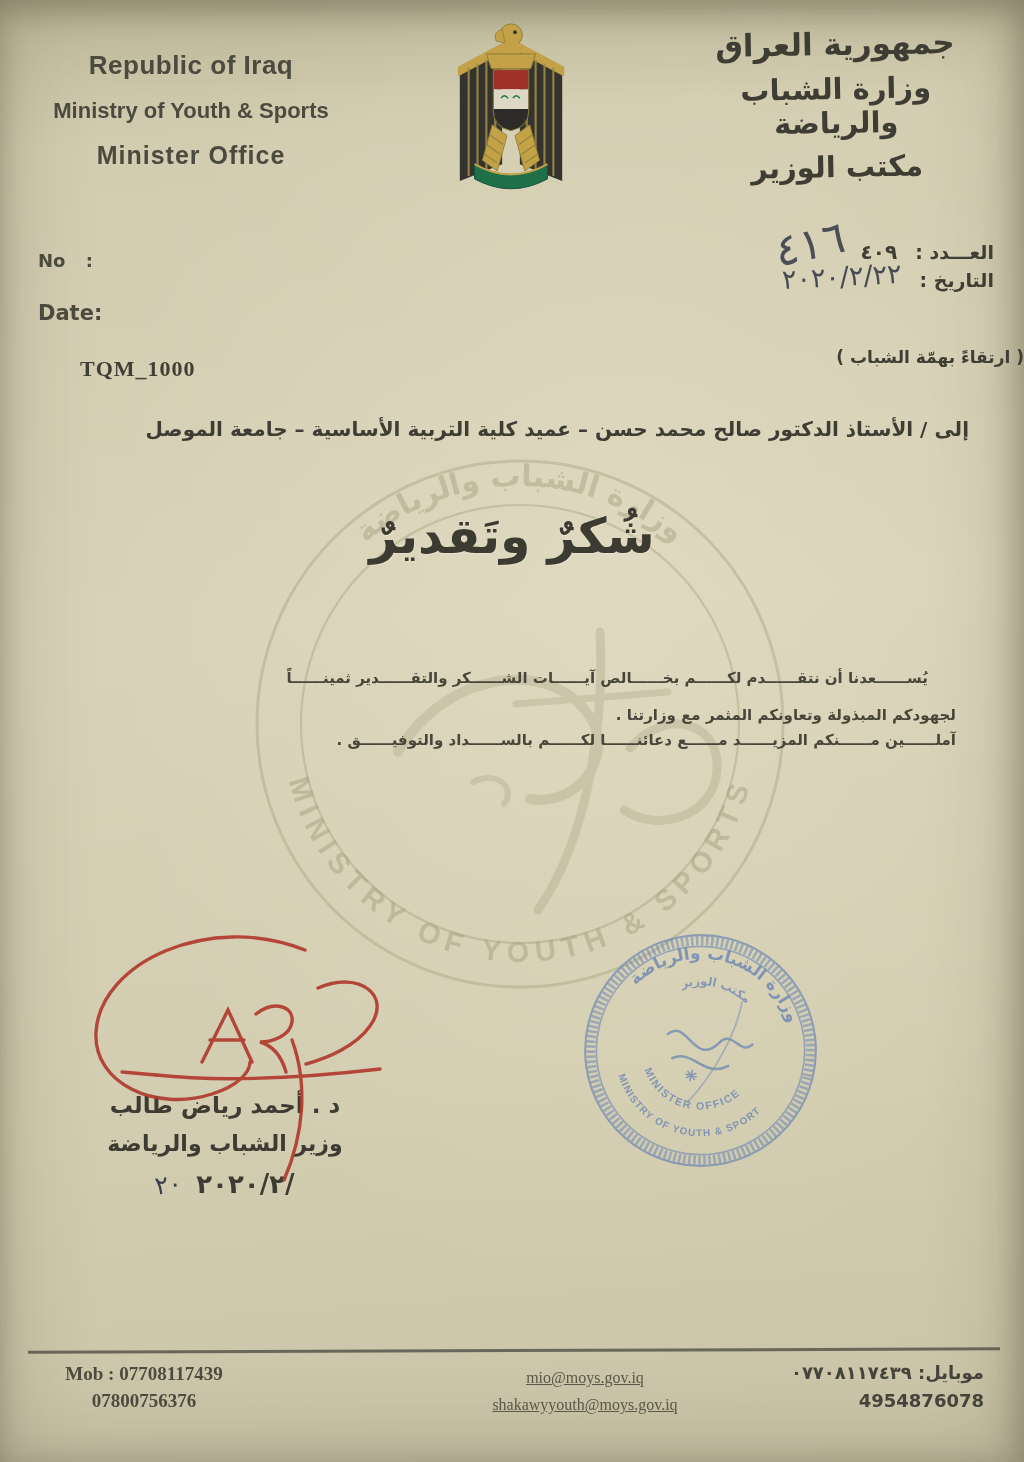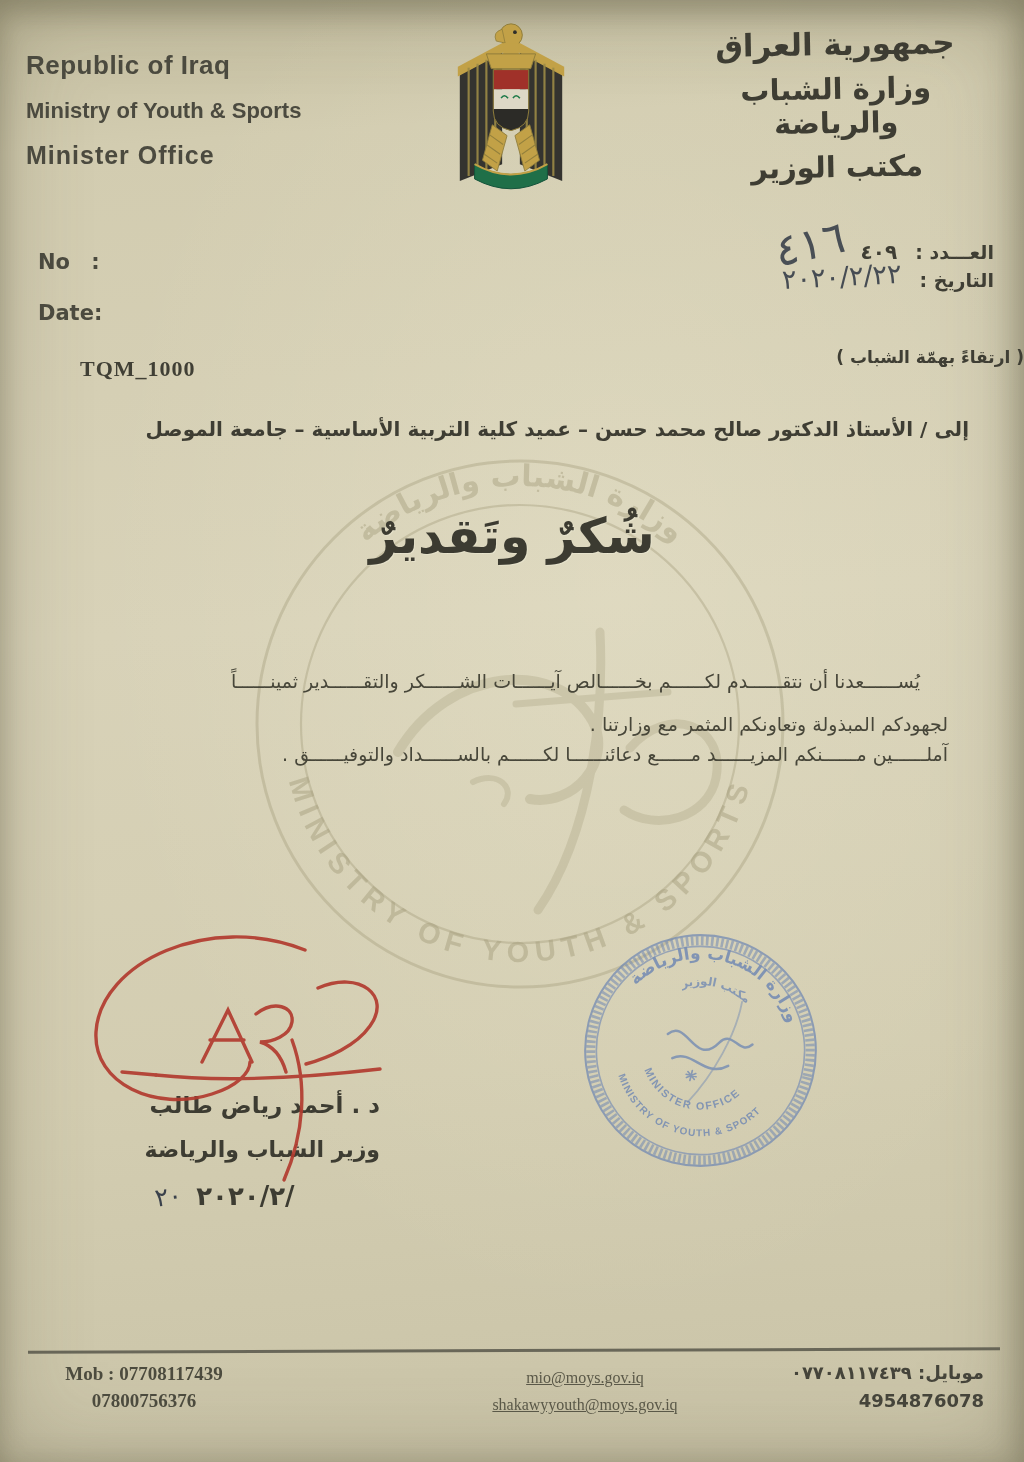--- a/index.html
+++ b/index.html
@@ -6,53 +6,53 @@
   #page{
     position:relative;width:1024px;height:1462px;margin:0 auto;overflow:hidden;
     background:
       radial-gradient(ellipse at 60% 40%, rgba(255,252,230,.18), rgba(0,0,0,0) 60%),
       linear-gradient(176deg,#c3bd9f 0%,#d2ccb0 10%,#d8d2b8 42%,#d3cdb1 72%,#c9c3a7 100%);
     box-shadow:inset 0 0 90px rgba(85,80,55,.30), inset 0 14px 26px rgba(80,75,50,.25), inset -12px 0 30px rgba(80,75,50,.18);
     font-family:"DejaVu Sans",sans-serif;color:#45443a;
   }
   .abs{position:absolute;}
   
-  .hdr-en{left:26px;top:50px;width:330px;display:flex;flex-direction:column;gap:17px;
+  .hdr-en{left:26px;top:50px;width:330px;display:flex;flex-direction:column;gap:17px;text-align:center;
     font-family:"Liberation Sans",sans-serif;font-weight:bold;color:#4b4a3f;}
   .hdr-en .l1{font-size:26px;letter-spacing:.5px;}
   .hdr-en .l2{font-size:22px;}
   .hdr-en .l3{font-size:25px;letter-spacing:1px;}
   .hdr-ar{right:28px;top:26px;width:320px;display:flex;flex-direction:column;gap:10px;text-align:center;
     direction:rtl;font-weight:bold;color:#3e3d33;transform:rotate(-1deg);}
   .hdr-ar .a1{font-size:31px;}
   .hdr-ar .a2{font-size:29px;}
   .hdr-ar .a3{font-size:29px;}
   
-  .no-label{left:38px;top:250px;font-size:21px;font-weight:bold;word-spacing:14px;color:#4b4a3f;}
+  .no-label{left:38px;top:250px;font-size:18px;font-weight:bold;word-spacing:14px;color:#4b4a3f;}
   .date-label{left:38px;top:301px;font-size:21px;font-weight:bold;color:#4b4a3f;}
   .ref-right{right:30px;top:240px;width:400px;direction:rtl;}
   .ref-row{display:flex;align-items:center;gap:18px;font-weight:bold;font-size:19px;color:#3f3e34;}
   .typed-num{font-size:20px;letter-spacing:3px;}
   .hand{font-family:"DejaVu Sans",sans-serif;color:#3a414b;font-weight:normal;}
   .hand-num{position:absolute;top:-22px;right:148px;font-size:44px;transform:rotate(-13deg) skewX(-6deg);opacity:.9;}
   .hand-date{font-size:27px;letter-spacing:5px;transform:rotate(-3deg) translateY(-3px);opacity:.92;}
   .tqm{left:80px;top:356px;font-family:"Liberation Serif",serif;font-weight:bold;font-size:22px;letter-spacing:1px;color:#403f35;}
   .slogan{left:0;right:0;top:347px;text-align:right;direction:rtl;font-weight:bold;font-size:17px;color:#3f3e34;}
   
   .addressee{left:55px;right:55px;top:417px;direction:rtl;text-align:right;font-weight:bold;font-size:20px;color:#3e3d33;z-index:2;}
   .big-title{left:0;right:0;top:508px;text-align:center;direction:rtl;font-weight:bold;font-size:49px;color:#3c3b31;z-index:2;
     text-shadow:1px 1px 0 rgba(255,255,240,.25);}
-  .body-text{left:70px;right:76px;top:668px;direction:rtl;font-weight:normal;font-size:19px;line-height:1.45;color:#474639;z-index:2;}
+  .body-text{left:70px;right:68px;top:668px;direction:rtl;font-weight:bold;font-size:15px;line-height:1.45;color:#474639;z-index:2;}
   .body-text p{margin:0;}
   .body-text .p1{padding-left:0;margin-right:28px;}
   .body-text .p2{margin-top:15px;}
   .body-text .p3{margin-top:3px;}
   
   .sig-svg{left:60px;top:922px;z-index:3;pointer-events:none;}
-  .sig-block{left:70px;top:1092px;width:310px;display:flex;flex-direction:column;gap:19px;text-align:right;
+  .sig-block{left:70px;top:1092px;width:310px;display:flex;flex-direction:column;gap:13px;text-align:center;
     direction:rtl;font-weight:bold;color:#3d3c32;z-index:2;}
   .sig-name{font-size:23px;}
   .sig-title{font-size:22px;}
   .sig-date-row{display:flex;direction:ltr;justify-content:center;align-items:center;gap:14px;}
   .sig-date-hand{font-size:25px;transform:rotate(-8deg);color:#3a414b;font-weight:normal;}
   .sig-date-typed{font-size:26px;letter-spacing:2px;}
   
   .stamp-svg{left:578px;top:928px;z-index:3;opacity:.88;}
   .wm-svg{left:248px;top:452px;z-index:1;}
   

